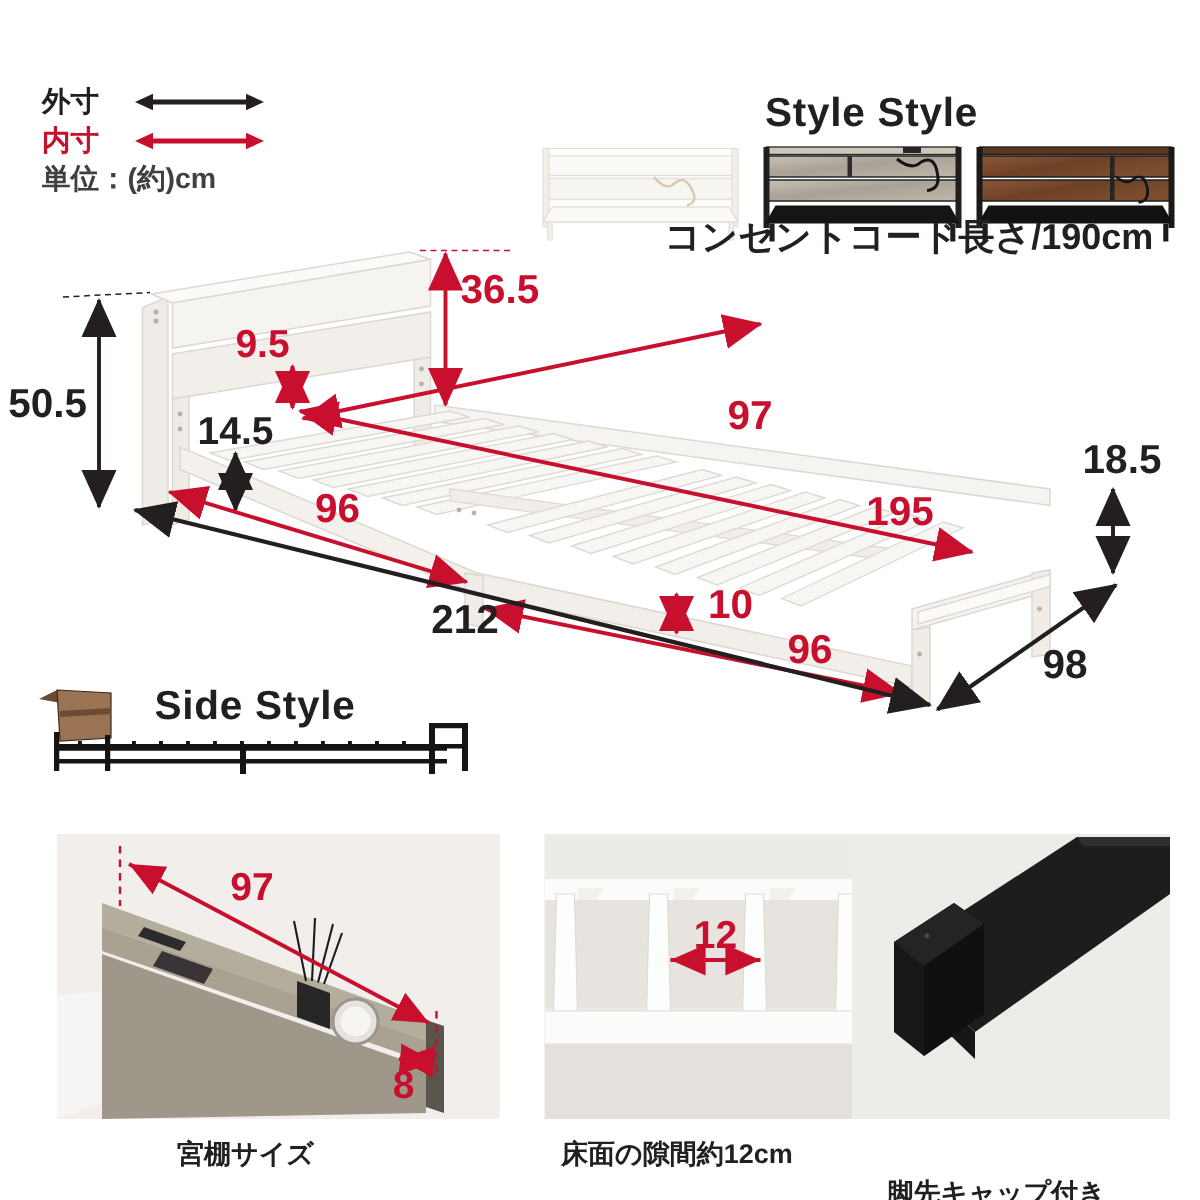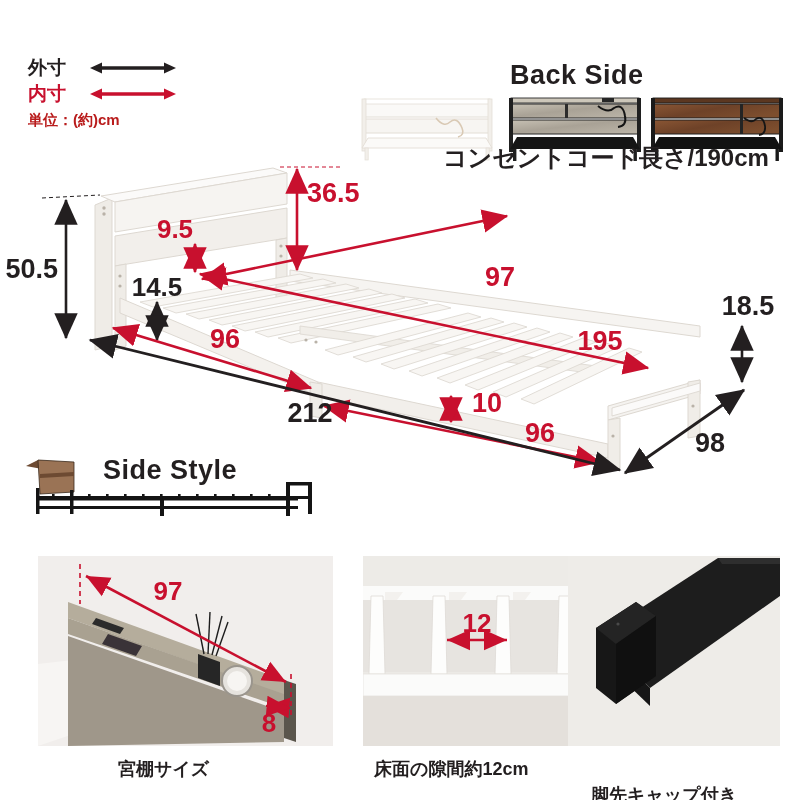--- a/index.html
+++ b/index.html
@@ -19,21 +19,21 @@
   #legend { left: 28px; top: 55px; width: 210px; }
   .legend-row { display: flex; align-items: center; height: 26px; }
   .legend-label {
     font-size: 19px; font-weight: bold; letter-spacing: 0px;
     width: 62px; white-space: nowrap;
   }
   .legend-label.black { color: #231f20; }
   .legend-label.red   { color: #c8102e; }
   .legend-arrow { width: 86px; height: 14px; }
   .legend-units {
-    font-size: 15px; font-weight: bold; color: #b91c1c;
+    font-size: 19px; font-weight: bold; color: #404040;
     white-space: nowrap; line-height: 26px;
   }
 
   
   .heading {
     font-size: 27px; font-weight: bold; color: #231f20;
     letter-spacing: 0.5px; white-space: nowrap;
   }
   #back-style-heading { left: 510px; top: 60px; }
   #side-style-heading { left: 103px; top: 455px; text-align: right; }
@@ -88,21 +88,21 @@
       <span class="legend-label red">内寸</span>
       <svg class="legend-arrow" viewBox="0 0 86 14">
         <line x1="9" y1="7" x2="77" y2="7" stroke="#c8102e" stroke-width="3.4"></line>
         <polygon points="0,7 12,1.5 12,12.5" fill="#c8102e"></polygon>
         <polygon points="86,7 74,1.5 74,12.5" fill="#c8102e"></polygon>
       </svg>
     </div>
     <div class="legend-units">単位：(約)cm</div>
   </div>
 
-  <div class="abs heading" id="back-style-heading">Back Side</div>
+  <div class="abs heading" id="back-style-heading">Style Style</div>
 
   <div class="abs" id="back-style-row">
 
     <div class="bs-item bs-1">
       <svg viewBox="0 0 138 66" width="138" height="66">
         <rect x="6" y="6" width="126" height="15" fill="#faf9f7" stroke="#e3ded6" stroke-width="1"></rect>
         <rect x="6" y="3" width="126" height="5" fill="#ffffff" stroke="#e3ded6" stroke-width="0.8"></rect>
         <rect x="6" y="23" width="126" height="14" fill="#f7f5f2" stroke="#e3ded6" stroke-width="1"></rect>
         <rect x="4" y="3" width="4" height="52" fill="#f2efea" stroke="#e3ded6" stroke-width="0.8"></rect>
         <rect x="130" y="3" width="4" height="52" fill="#f2efea" stroke="#e3ded6" stroke-width="0.8"></rect>

